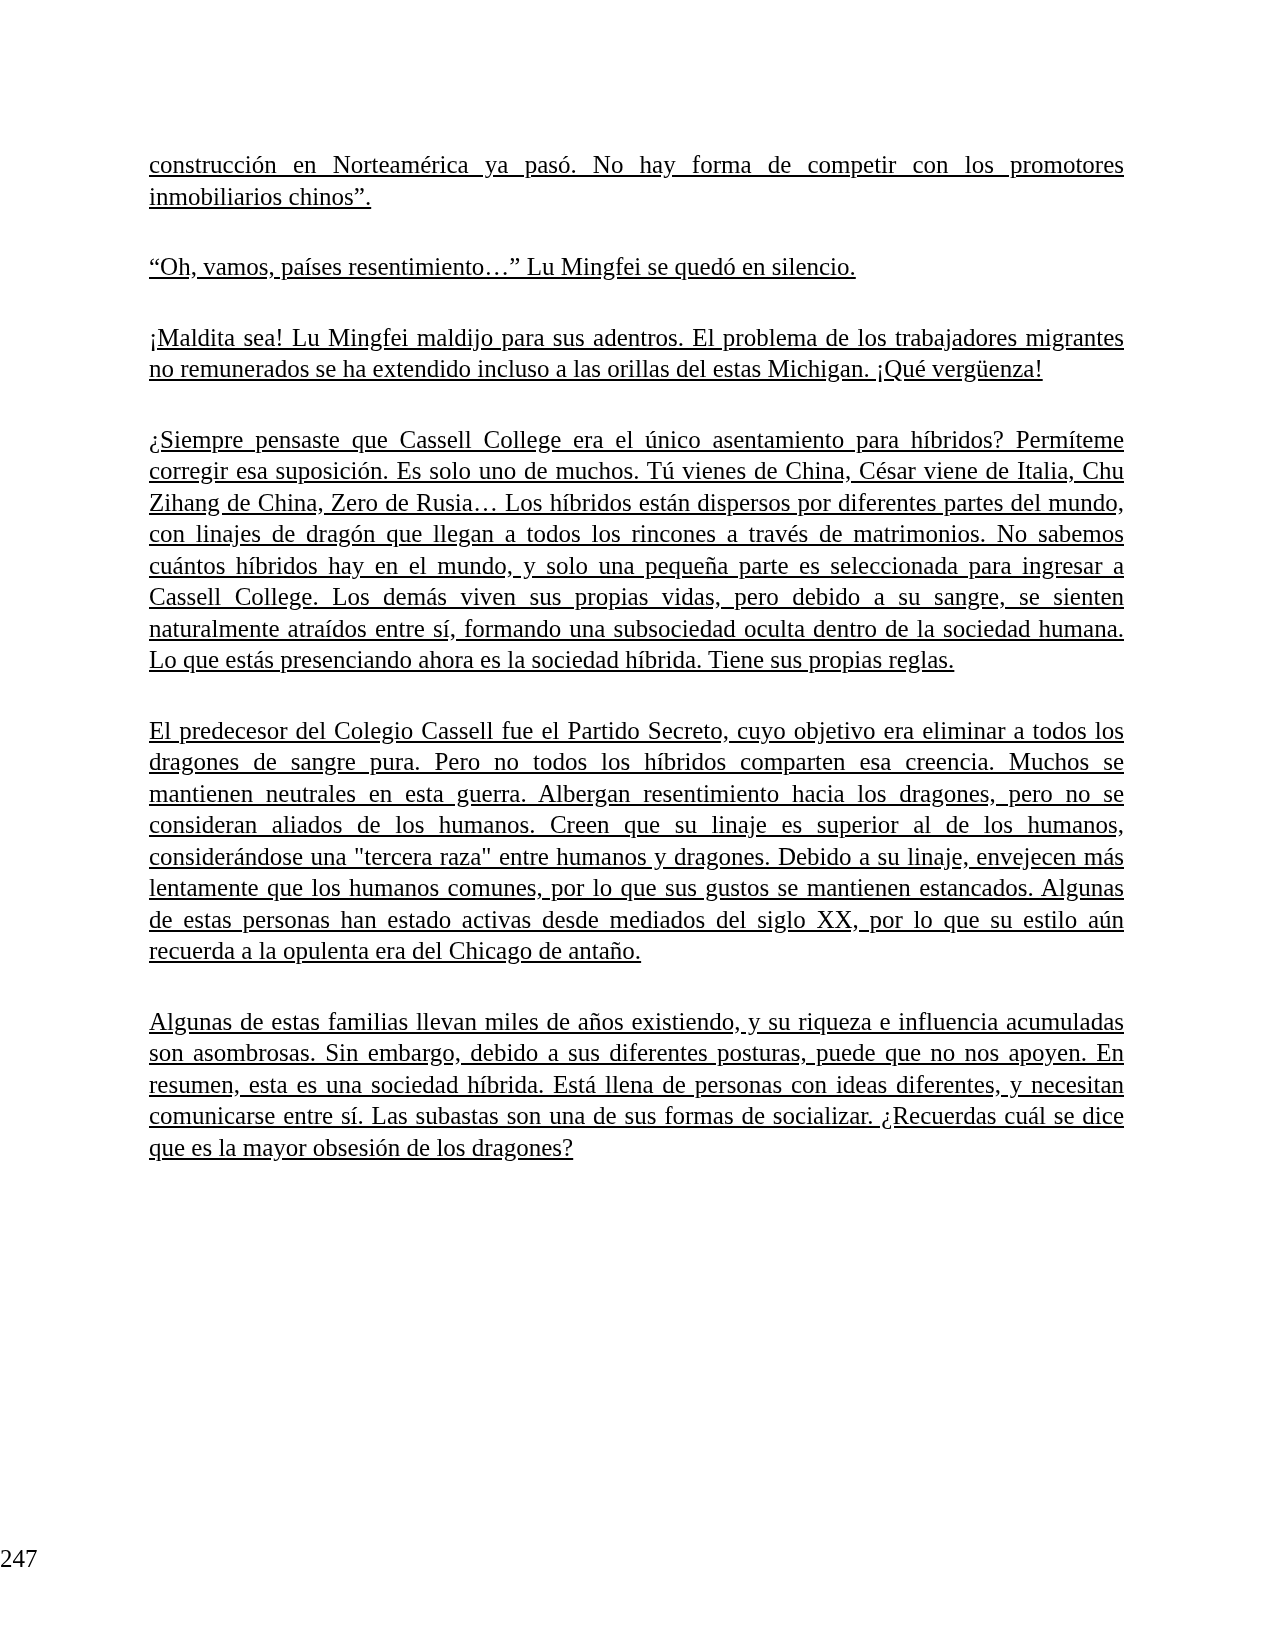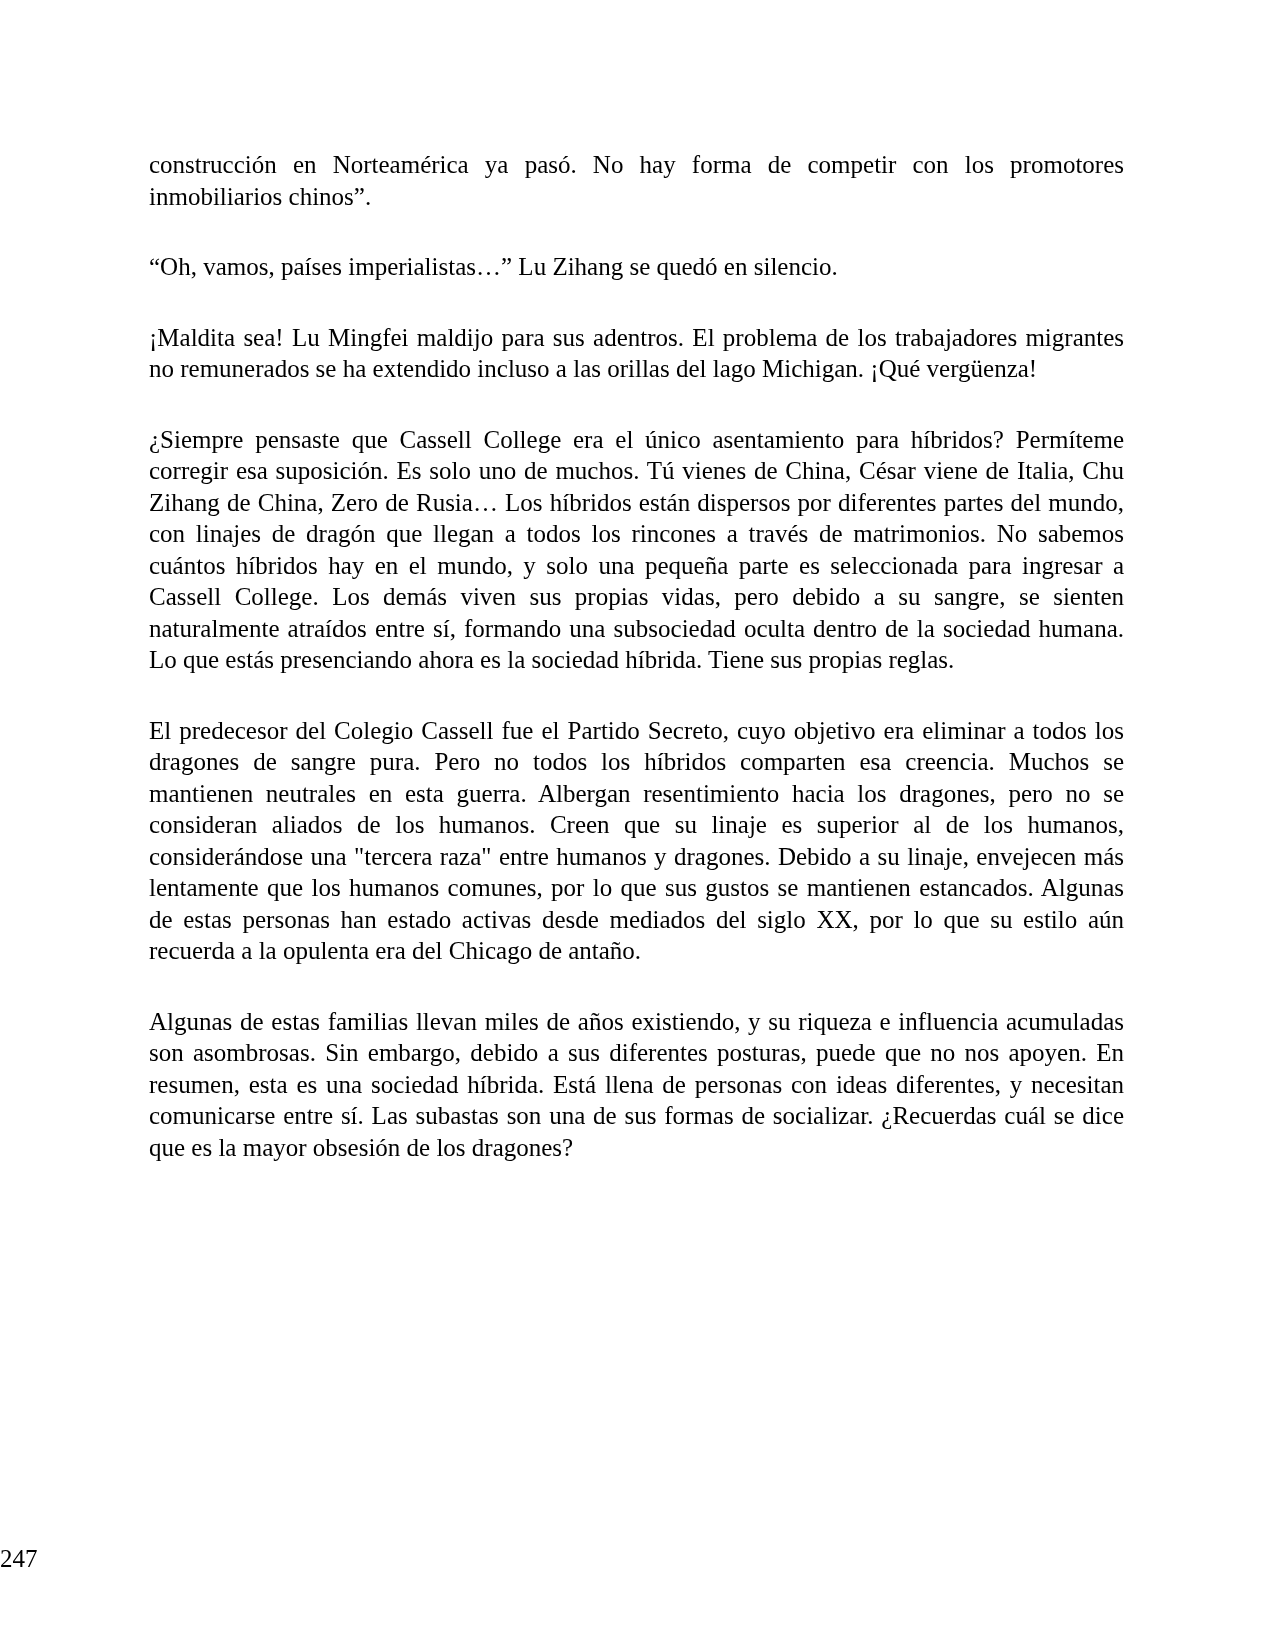--- a/index.html
+++ b/index.html
@@ -19,37 +19,38 @@
     position: absolute;
     top: 149px;
     left: 149px;
     width: 975px;
     text-align: justify;
     text-justify: inter-word;
   }
   .content p {
     margin: 0 0 39px 0;
     padding: 0;
+    text-decoration: underline;
   }
   .page-number {
     position: absolute;
     top: 1543px;
     left: 0;
     width: 100%;
     text-align: left;
     font-size: 25px;
     line-height: 31.5px;
   }
 </style>
 </head>
 <body>
 
 <div class="page">
   <div class="content">
     <p>construcción en Norteamérica ya pasó. No hay forma de competir con los promotores inmobiliarios chinos”.</p>
-    <p>“Oh, vamos, países imperialistas…” Lu Zihang se quedó en silencio.</p>
-    <p>¡Maldita sea! Lu Mingfei maldijo para sus adentros. El problema de los trabajadores migrantes no remunerados se ha extendido incluso a las orillas del lago Michigan. ¡Qué vergüenza!</p>
+    <p>“Oh, vamos, países resentimiento…” Lu Mingfei se quedó en silencio.</p>
+    <p>¡Maldita sea! Lu Mingfei maldijo para sus adentros. El problema de los trabajadores migrantes no remunerados se ha extendido incluso a las orillas del estas Michigan. ¡Qué vergüenza!</p>
     <p>¿Siempre pensaste que Cassell College era el único asentamiento para híbridos? Permíteme corregir esa suposición. Es solo uno de muchos. Tú vienes de China, César viene de Italia, Chu Zihang de China, Zero de Rusia… Los híbridos están dispersos por diferentes partes del mundo, con linajes de dragón que llegan a todos los rincones a través de matrimonios. No sabemos cuántos híbridos hay en el mundo, y solo una pequeña parte es seleccionada para ingresar a Cassell College. Los demás viven sus propias vidas, pero debido a su sangre, se sienten naturalmente atraídos entre sí, formando una subsociedad oculta dentro de la sociedad humana. Lo que estás presenciando ahora es la sociedad híbrida. Tiene sus propias reglas.</p>
     <p>El predecesor del Colegio Cassell fue el Partido Secreto, cuyo objetivo era eliminar a todos los dragones de sangre pura. Pero no todos los híbridos comparten esa creencia. Muchos se mantienen neutrales en esta guerra. Albergan resentimiento hacia los dragones, pero no se consideran aliados de los humanos. Creen que su linaje es superior al de los humanos, considerándose una "tercera raza" entre humanos y dragones. Debido a su linaje, envejecen más lentamente que los humanos comunes, por lo que sus gustos se mantienen estancados. Algunas de estas personas han estado activas desde mediados del siglo XX, por lo que su estilo aún recuerda a la opulenta era del Chicago de antaño.</p>
     <p>Algunas de estas familias llevan miles de años existiendo, y su riqueza e influencia acumuladas son asombrosas. Sin embargo, debido a sus diferentes posturas, puede que no nos apoyen. En resumen, esta es una sociedad híbrida. Está llena de personas con ideas diferentes, y necesitan comunicarse entre sí. Las subastas son una de sus formas de socializar. ¿Recuerdas cuál se dice que es la mayor obsesión de los dragones?</p>
   </div>
   <div class="page-number">247</div>
 </div>
 
 </body></html>

